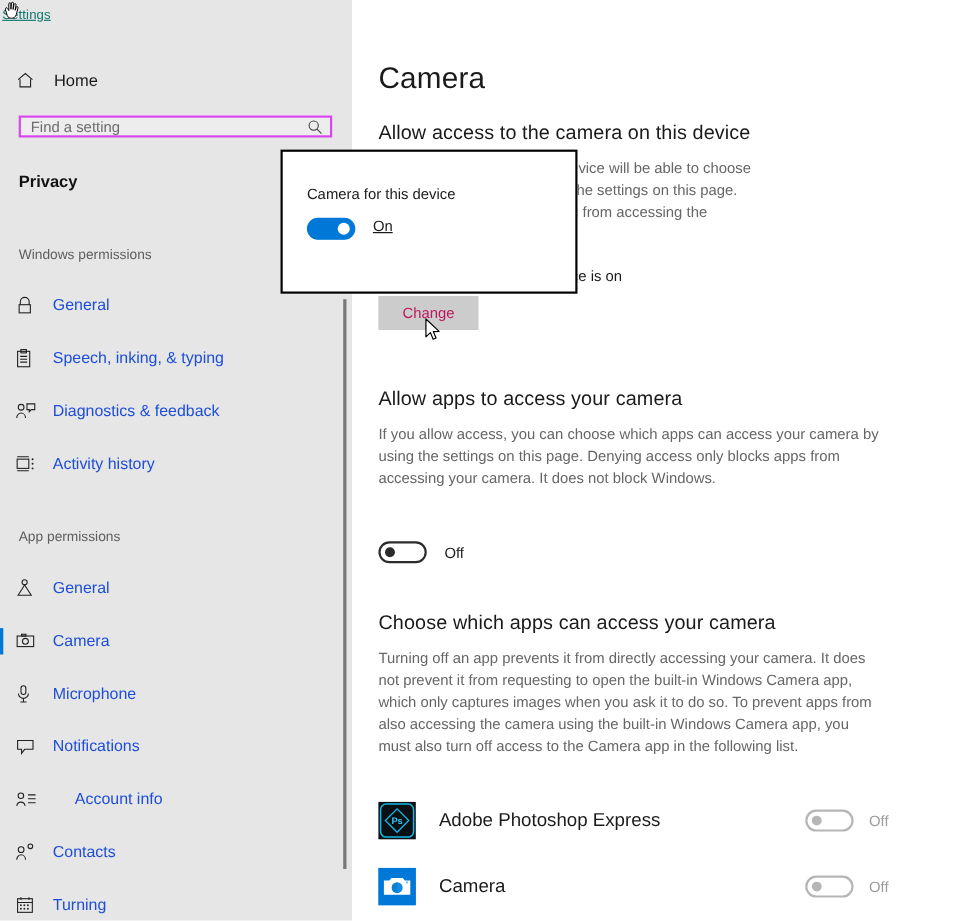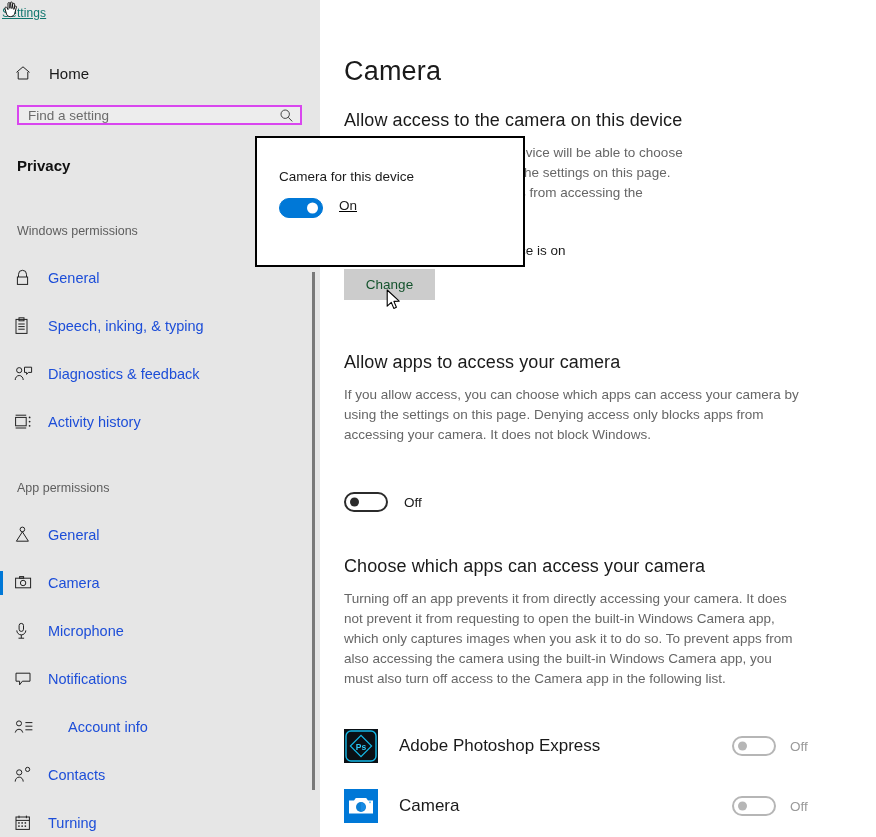--- a/index.html
+++ b/index.html
@@ -151,21 +151,21 @@
   }
 
   .change-btn {
     position: absolute;
     left: 24px; top: 269px;
     width: 91px; height: 31px;
     background: #cccccc;
     border: none;
     font-family: "Liberation Sans", sans-serif;
     font-size: 13.5px;
-    color: #14532d;
+    color: #be185d;
     cursor: default;
   }
 
   
   .toggle-row {
     position: absolute;
     left: 24px;
     display: flex; align-items: center;
   }
   .tgl {

